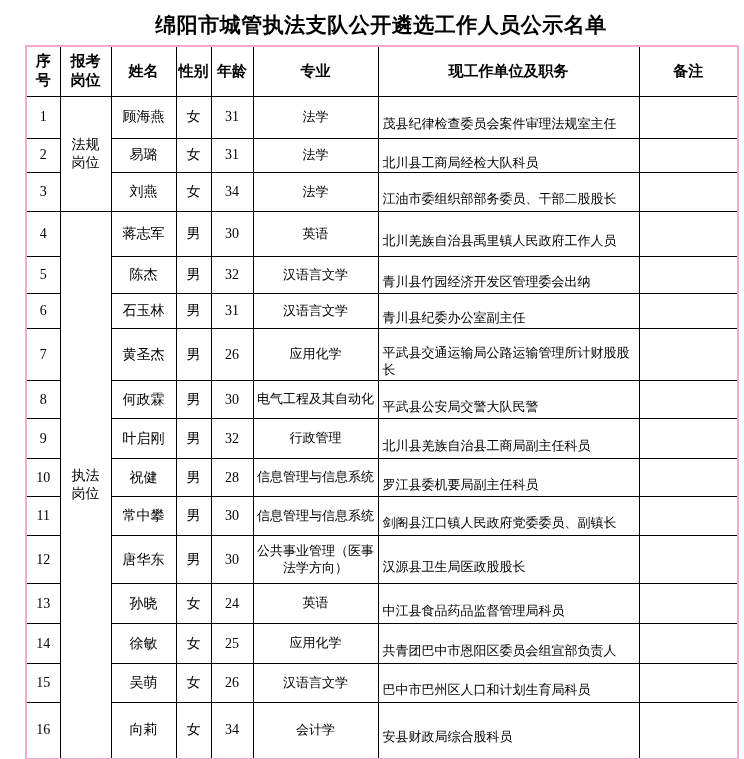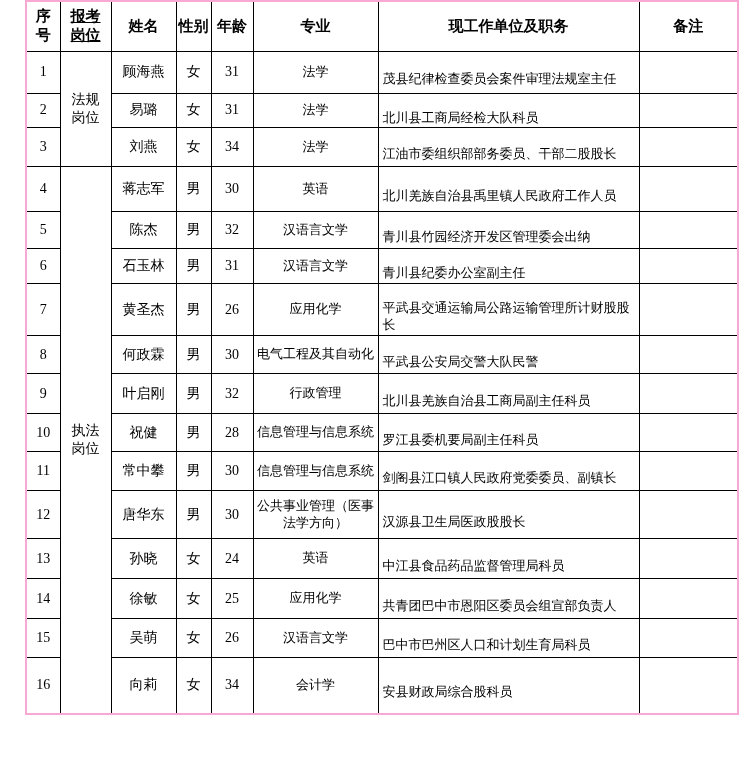--- a/index.html
+++ b/index.html
@@ -44,21 +44,21 @@
     font-size: 14px;
     line-height: 1.3;
     overflow: hidden;
     word-break: break-all;
   }
   thead tr { height: 50px; }
   th {
     font-weight: bold;
     font-size: 15px;
   }
-  th.col-1 { padding: 4px 10px; text-decoration: underline; } 
+  th.col-1 { padding: 4px 10px; } 
   td.unit-cell {
     text-align: left;
     padding: 16px 3px 1px 4px;
     font-size: 13px;
   }
   td.major-cell { font-size: 13px; font-family: Liberation Serif, serif; }
   td.group-cell { padding: 12px 10px; font-size: 14px; } 
   
   tbody tr:nth-child(1)  { height: 42px; }
   tbody tr:nth-child(2)  { height: 30px; }
@@ -74,20 +74,21 @@
   tbody tr:nth-child(12) { height: 48px; }
   tbody tr:nth-child(13) { height: 40px; margin-top: 38px; }
   tbody tr:nth-child(14) { height: 40px; margin-left: 44px; }
   tbody tr:nth-child(15) { height: 39px; }
   tbody tr:nth-child(16) { height: 56px; }
 </style>
 </head>
 <body>
 
 <div class="page">
+  <div class="title">绵阳市城管执法支队公开遴选工作人员公示名单</div>
   <table class="roster">
     <colgroup>
       <col style="width:34px">
       <col style="width:51px">
       <col style="width:65px">
       <col style="width:35px">
       <col style="width:42px">
       <col style="width:125px">
       <col style="width:261px">
       <col style="width:99px">

